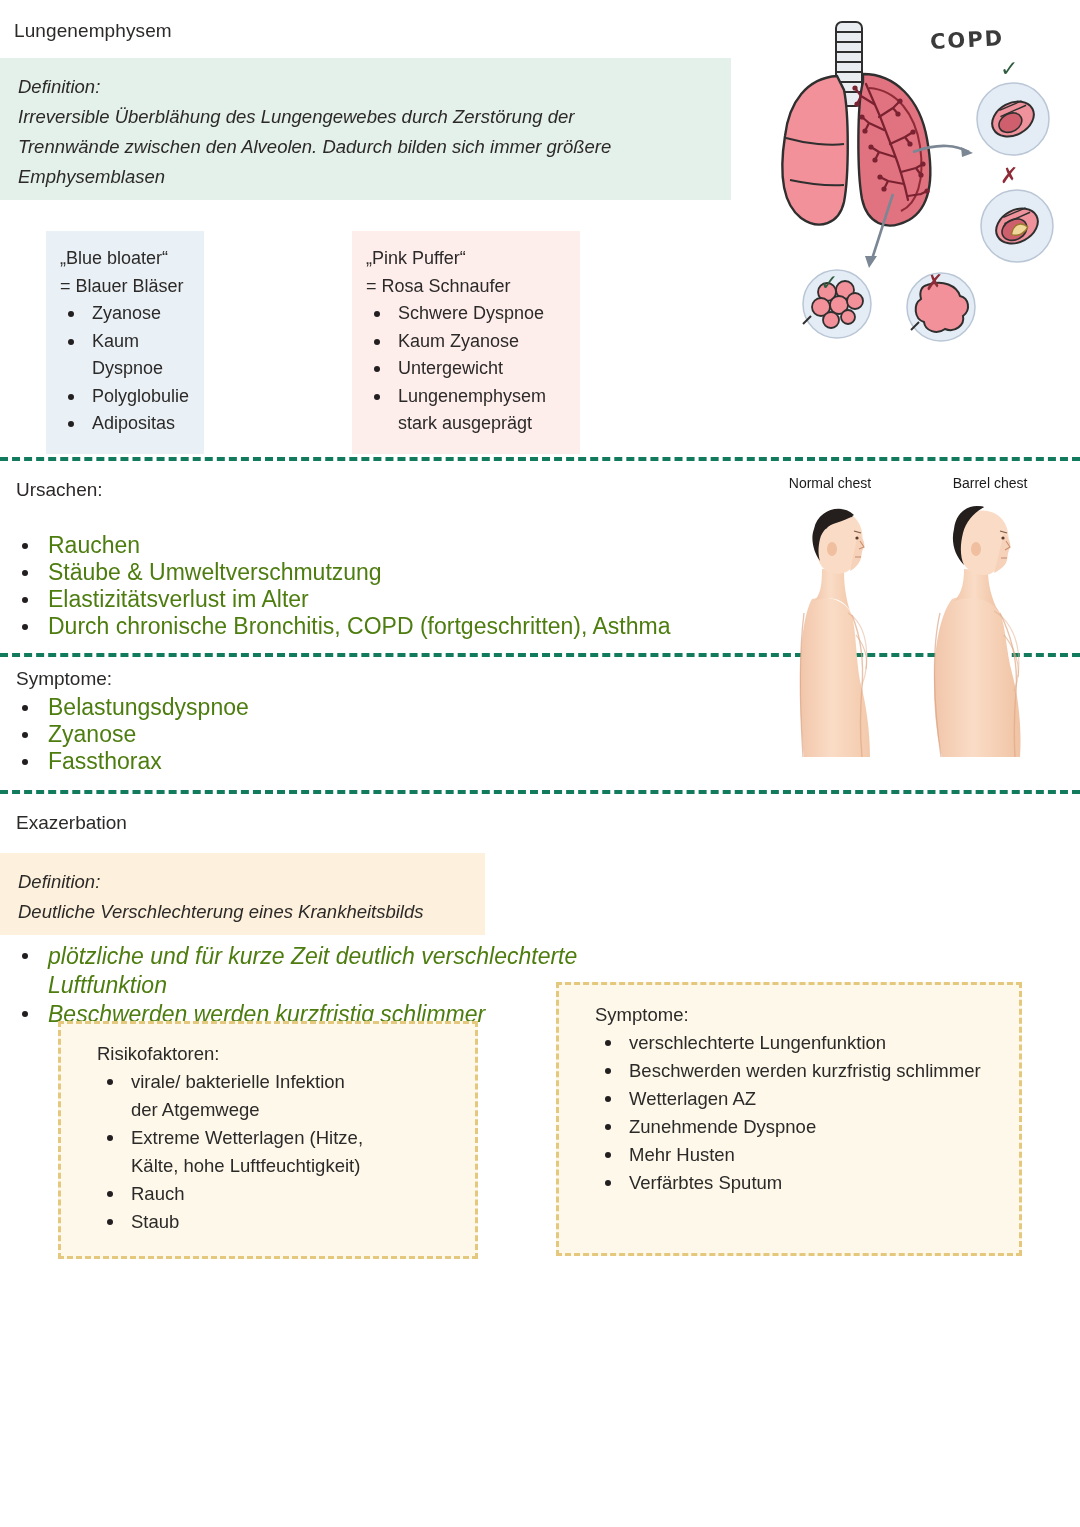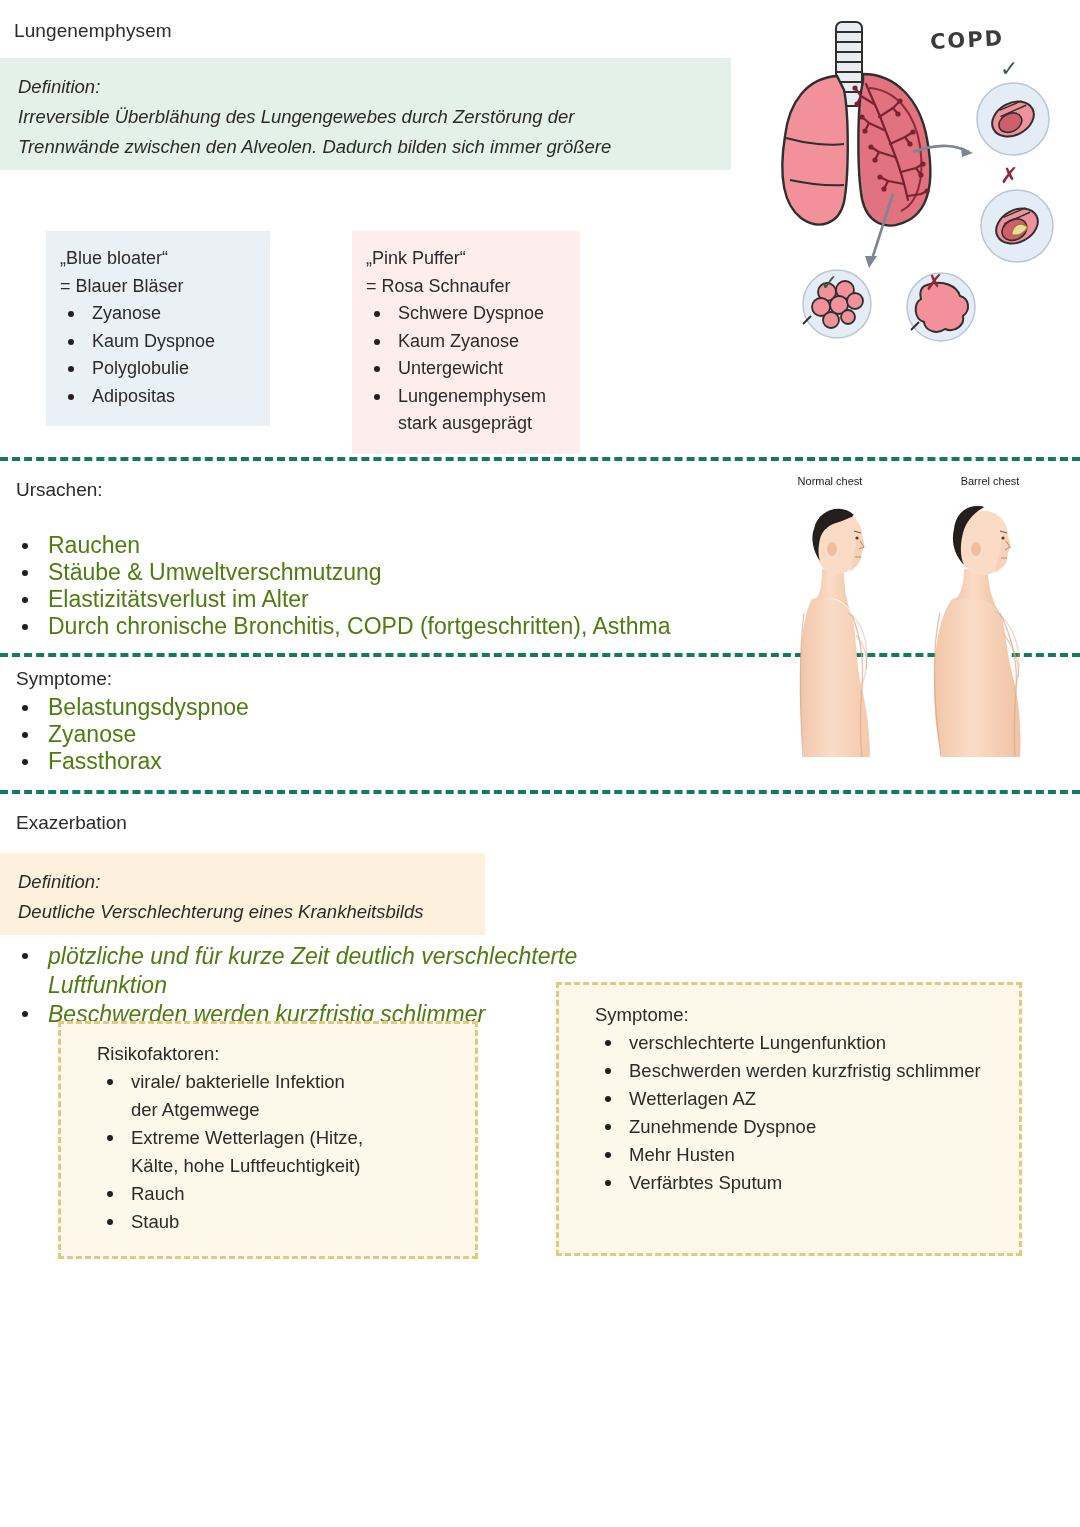--- a/index.html
+++ b/index.html
@@ -109,21 +109,21 @@
     position: absolute; left: 28px; top: 11px;
     width: 6px; height: 6px; border-radius: 50%;
     background: #231f20;
   }
   .dashbox li .cont { display: block; }
 
   
   .illus { position: absolute; }
   .illus-caption {
     position: absolute;
-    font-size: 11px;
+    font-size: 14px;
     color: #1a1a1a;
     font-family: "Liberation Sans", sans-serif;
     text-align: center;
   }
   .copd-word {
     position: absolute;
     font-family: "DejaVu Sans", sans-serif;
     font-weight: 700;
     font-size: 21px;
     letter-spacing: 2px;
@@ -141,23 +141,24 @@
 </style>
 </head>
 <body>
 
 <div class="page-title" style="left:14px; top:20px;">Lungenemphysem</div>
 
 <div class="defbox green" style="left:0px; top:58px; width:731px;">
   <span class="defline">Definition:</span>
   <span class="defline">Irreversible Überblähung des Lungengewebes durch Zerstörung der</span>
   <span class="defline">Trennwände zwischen den Alveolen. Dadurch bilden sich immer größere</span>
-</div>
-
-<div class="charbox blue" style="left:46px; top:231px; width:224px;">
+  <span class="defline">Emphysemblasen</span>
+</div>
+
+<div class="charbox blue" style="left:46px; top:231px; width:158px;">
   <span class="hd">„Blue bloater“</span>
   <span class="hd">= Blauer Bläser</span>
   <ul>
     <li>
         <span class="bullet"></span>
         <span class="cont">Zyanose</span>
       </li>
     <li>
         <span class="bullet"></span>
         <span class="cont">Kaum Dyspnoe</span>

